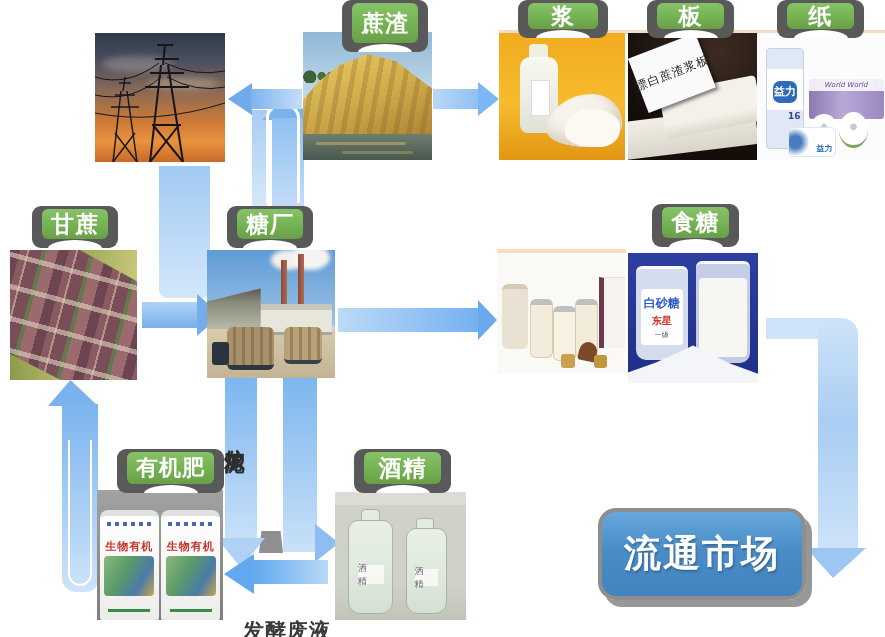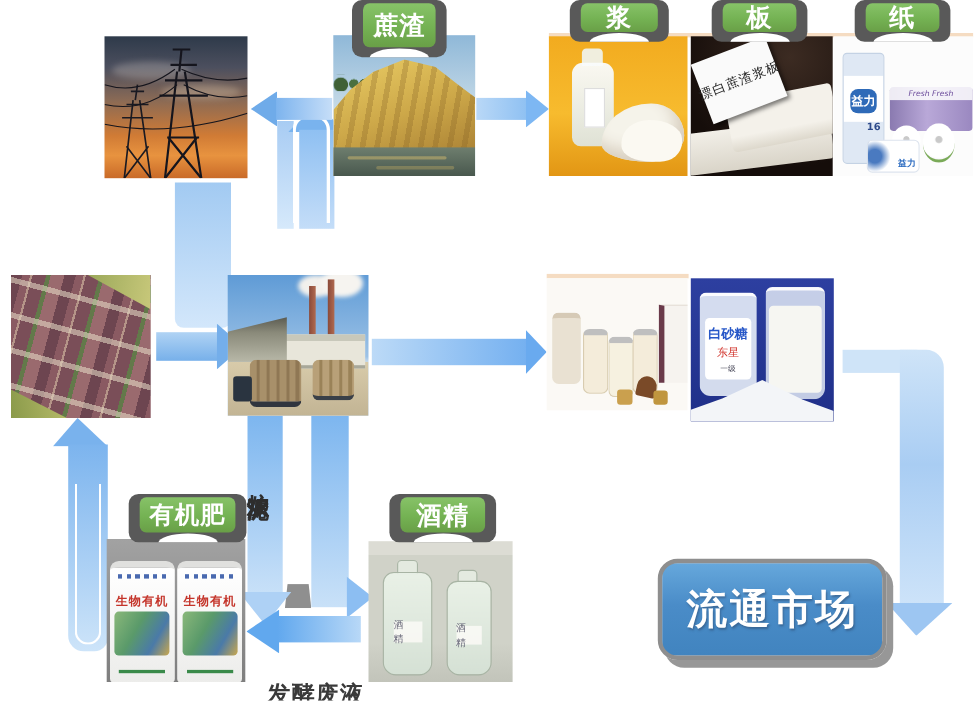--- a/index.html
+++ b/index.html
@@ -140,21 +140,21 @@
 
   <div class="photo" style="left:758px;top:33px;width:127px;height:127px;background:#fcfcfc;">
     <div class="abs" style="left:6%;top:12%;width:29%;height:78%;background:linear-gradient(180deg,#dfe8f4 0 20%,#fff 20% 62%,#dfe8f4 62% 100%);border:1px solid #c4d2e4;border-radius:4px;">
       <div class="abs" style="left:18%;top:32%;width:64%;height:22%;background:#2e6ab8;border-radius:30%;display:flex;align-items:center;justify-content:center;">
         <span style="color:#fff;font-weight:bold;font-size:11px;">益力</span>
       </div>
       <span class="abs" style="right:8%;top:62%;font-size:9px;font-weight:bold;color:#2e4a8a;">16</span>
     </div>
     <div class="abs" style="left:40%;top:36%;width:59%;height:32%;background:linear-gradient(90deg,#8a7ab0,#b9a8d8 45%,#9a88c0);border-radius:3px;">
       <div class="abs" style="left:0;top:0;width:100%;height:30%;background:rgba(255,255,255,.85);display:flex;align-items:center;justify-content:center;">
-        <span style="font-size:7px;font-style:italic;color:#6a4a9a;">Fresh Fresh</span>
+        <span style="font-size:7px;font-style:italic;color:#6a4a9a;">World World</span>
       </div>
     </div>
     <div class="abs" style="left:42%;top:64%;width:20%;height:22%;background:radial-gradient(circle at 50% 45%,#c9c9c9 12%,#fff 16% 70%,#e2e2e2);border-radius:50%;"></div>
     <div class="abs" style="left:64%;top:62%;width:23%;height:26%;background:radial-gradient(circle at 50% 45%,#c9c9c9 12%,#fff 16% 70%,#dcd2e6);border-radius:50%;border-bottom:3px solid #7aaa58;"></div>
     <div class="abs" style="left:24%;top:74%;width:36%;height:22%;background:#fff;border:1px solid #dde4ee;border-radius:5px;">
       <div class="abs" style="left:0;top:0;width:45%;height:100%;background:radial-gradient(circle at 30% 50%,#4a7ac0 30%,rgba(74,122,192,.25) 60%,transparent 70%);"></div>
       <span class="abs" style="right:6%;bottom:8%;font-size:8px;font-weight:bold;color:#2a6ac0;">益力</span>
     </div>
   </div>
 
@@ -186,21 +186,21 @@
     <div class="abs" style="left:80%;top:20%;width:18%;height:58%;background:#f6f3ef;border-left:5px solid #6a3a4a;border-top:1px solid #e4ded6;"></div>
     <div class="abs" style="left:64%;top:74%;width:14%;height:16%;background:#7a4a28;border-radius:50% 50% 12% 12%;transform:rotate(12deg);"></div>
     <div class="abs" style="left:50%;top:84%;width:11%;height:12%;background:#caa04e;border-radius:3px;"></div>
     <div class="abs" style="left:76%;top:85%;width:10%;height:11%;background:#c0963f;border-radius:3px;"></div>
   </div>
 
   <div class="photo" style="left:628px;top:253px;width:130px;height:130px;background:linear-gradient(180deg,#2d3fa0,#1f2f88);">
     <div class="abs" style="left:6%;top:10%;width:40%;height:70%;background:rgba(236,242,250,.88);border-radius:6px 6px 10px 10px;border-top:3px solid rgba(255,255,255,.9);">
       <div class="abs" style="left:10%;top:22%;width:80%;height:62%;background:#fff;border-radius:4px;display:flex;flex-direction:column;align-items:center;justify-content:center;gap:2px;">
         <span style="font-size:12px;font-weight:bold;color:#2858c8;">白砂糖</span>
-        <span style="font-size:10px;font-weight:normal;color:#d03028;">东星</span>
+        <span style="font-size:10px;font-weight:bold;color:#d03028;">东星</span>
         <span style="font-size:7px;color:#445;">一级</span>
       </div>
     </div>
     <div class="abs" style="left:52%;top:6%;width:42%;height:76%;background:rgba(236,242,250,.8);border-radius:6px 6px 10px 10px;border-top:3px solid rgba(255,255,255,.9);">
       <div class="abs" style="left:6%;top:14%;width:88%;height:80%;background:#f6f6f2;border-radius:4px;"></div>
     </div>
     <div class="abs" style="left:0;top:60%;width:100%;height:40%;background:#f3f5f8;clip-path:polygon(0 100%,0 80%,22% 60%,50% 28%,78% 62%,100% 82%,100% 100%);"></div>
   </div>
 
   <div class="photo" style="left:97px;top:490px;width:126px;height:130px;background:linear-gradient(180deg,#a2a2a2,#8c8c8c 60%,#7e7e7e);">
@@ -226,41 +226,59 @@
       </div>
     </div>
     <div class="abs" style="left:62%;top:20%;width:12%;height:9%;background:#e4eae0;border:1px solid #a8b4a4;border-radius:4px 4px 2px 2px;"></div>
     <div class="abs" style="left:54%;top:28%;width:30%;height:66%;background:linear-gradient(180deg,rgba(234,242,232,.95),rgba(214,226,214,.95));border:1px solid #a8b4a4;border-radius:10px 10px 12px 12px;">
       <div class="abs" style="left:20%;top:48%;width:60%;height:20%;background:rgba(248,248,244,.92);display:flex;align-items:center;justify-content:center;">
         <span style="font-size:9px;color:#667;letter-spacing:4px;">酒精</span>
       </div>
     </div>
   </div>
 
-  <div class="tab" style="left:320px;top:0;width:86px;height:52px;">
+  <div class="tab" style="left:342px;top:0;width:86px;height:52px;">
     <div class="green">
         <span>蔗渣</span>
       </div>
     <div class="notch"></div>
   </div>
   <div class="tab" style="left:518px;top:0;width:90px;height:38px;">
     <div class="green">
         <span>浆</span>
       </div>
     <div class="notch"></div>
   </div>
   <div class="tab" style="left:647px;top:0;width:87px;height:38px;">
     <div class="green">
         <span>板</span>
       </div>
     <div class="notch"></div>
   </div>
   <div class="tab" style="left:777px;top:0;width:87px;height:38px;">
     <div class="green">
         <span>纸</span>
+      </div>
+    <div class="notch"></div>
+  </div>
+  <div class="tab" style="left:32px;top:206px;width:86px;height:42px;">
+    <div class="green">
+        <span>甘蔗</span>
+      </div>
+    <div class="notch"></div>
+  </div>
+  <div class="tab" style="left:227px;top:206px;width:86px;height:42px;">
+    <div class="green">
+        <span>糖厂</span>
+      </div>
+    <div class="notch"></div>
+  </div>
+  <div class="tab" style="left:652px;top:204px;width:87px;height:43px;">
+    <div class="green">
+        <span>食糖</span>
       </div>
     <div class="notch"></div>
   </div>
   <div class="tab" style="left:117px;top:449px;width:107px;height:44px;">
     <div class="green" style="font-size:22px;">
         <span>有机肥</span>
       </div>
     <div class="notch"></div>
   </div>
   <div class="tab" style="left:354px;top:449px;width:97px;height:44px;">

